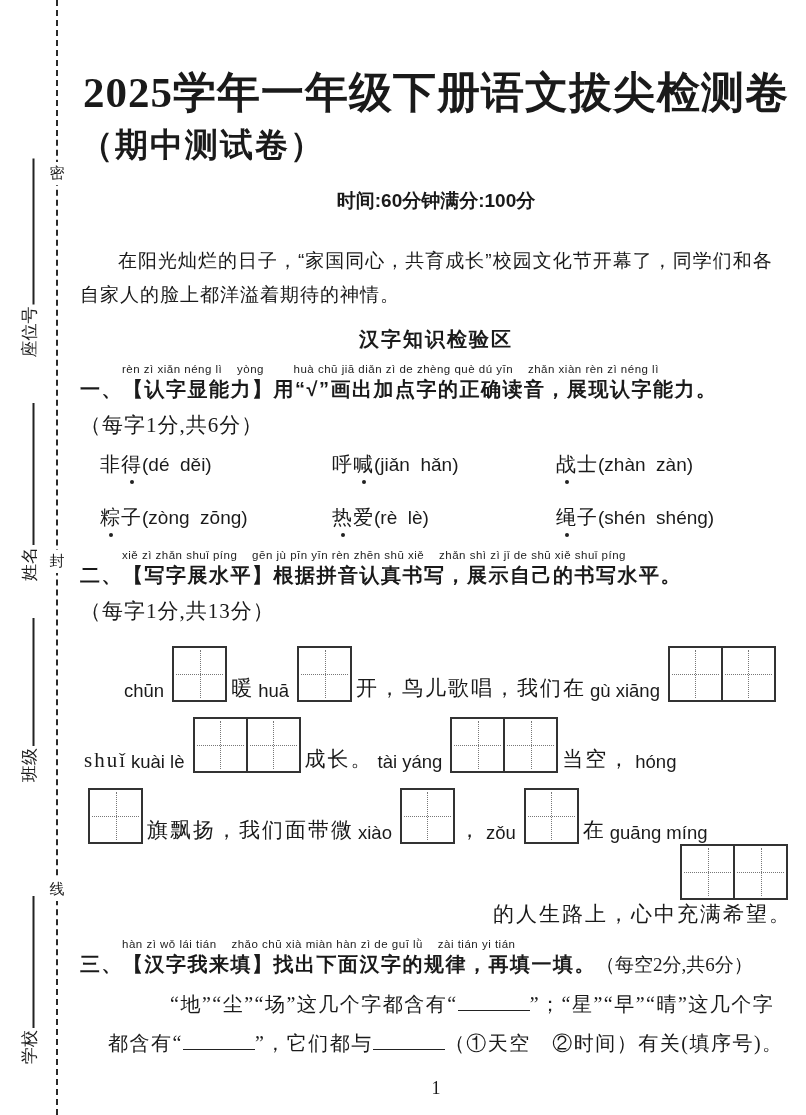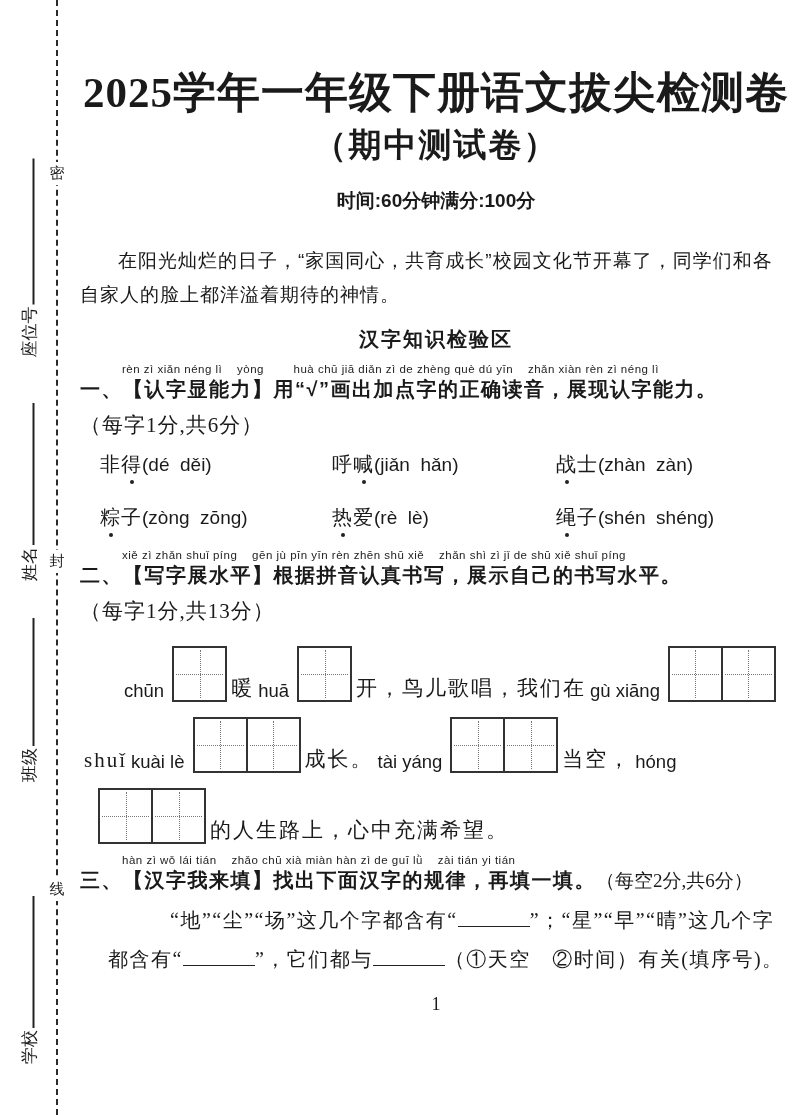--- a/index.html
+++ b/index.html
@@ -29,21 +29,21 @@
   .margin-blank{display:inline-block;border-bottom:2px solid #222;height:.85em;vertical-align:baseline;margin-left:2px;}
   .mb-0{width:146px;} .mb-1{width:142px;} .mb-2{width:128px;} .mb-3{width:132px;}
 
   
   .content{position:absolute;left:80px;top:12px;width:712px;}
   .title{
     margin:56px 0 0 0;text-align:center;
     font-size:43px;font-weight:bold;letter-spacing:1px;line-height:1.15;
     font-family:"Liberation Serif","DejaVu Serif",serif;
   }
-  .subtitle{margin:6px 0 0 0;text-align:center;font-size:33px;font-weight:bold;letter-spacing:2px;}
+  .subtitle{margin:6px 0 0 0;font-size:33px;font-weight:bold;letter-spacing:2px;}
   .time-info{margin:20px 0 0 0;text-align:center;font-size:19px;font-weight:bold;
     font-family:"Liberation Sans","DejaVu Sans",sans-serif;}
   .intro{
     margin:30px 0 0 0;font-size:19px;line-height:1.78;text-indent:2em;letter-spacing:1px;
     font-family:"Liberation Sans","DejaVu Sans",sans-serif;
   }
   .section-title{margin:14px 0 0 0;text-align:center;font-size:20px;font-weight:bold;letter-spacing:2px;
     font-family:"Liberation Sans","DejaVu Sans",sans-serif;}
 
   .pinyin-line{
@@ -68,21 +68,21 @@
   .dotted{position:relative;}
   .dotted::after{
     content:"";position:absolute;left:45%;bottom:-9px;
     width:4px;height:4px;border-radius:50%;background:#222;
   }
   .opt{font-family:"Liberation Sans","DejaVu Sans",sans-serif;white-space:pre;font-size:19px;}
 
   
   .writing-area{margin-top:6px;}
   .wl{display:flex;align-items:flex-end;min-height:71px;font-size:21px;}
-  .wl-0{margin-left:40px;} .wl-1{margin-left:4px;} .wl-2{margin-left:4px;} .wl-3{margin-left:14px;}
+  .wl-0{margin-left:40px;} .wl-1{margin-left:4px;} .wl-2{margin-left:4px;} .wl-3{margin-left:14px;flex-direction:column;}
   .wl-text{letter-spacing:2px;white-space:pre;}
   .wl-pinyin{font-family:"Liberation Sans","DejaVu Sans",sans-serif;font-size:18.5px;white-space:pre;margin:0 4px;}
   .hbox{display:inline-flex;border:2px solid #333;margin:0 4px;background:#fff;flex:none;}
   .hbox .cell{position:relative;width:51px;height:52px;}
   .hbox .cell + .cell{border-left:2px solid #333;}
   .hbox .cell::before{
     content:"";position:absolute;left:2px;right:2px;top:50%;
     border-top:1.5px dotted #777;
   }
   .hbox .cell::after{
@@ -172,20 +172,37 @@
             </span>
             <span class="wl-text">成长。</span>
             <span class="wl-pinyin">tài yáng</span>
             <span class="hbox">
               <span class="cell"></span>
               <span class="cell"></span>
             </span>
             <span class="wl-text">当空，</span>
             <span class="wl-pinyin">hóng</span>
           </div>
+          <div class="wl wl-2">
+            <span class="hbox">
+              <span class="cell"></span>
+            </span>
+            <span class="wl-text">旗飘扬，我们面带微</span>
+            <span class="wl-pinyin">xiào</span>
+            <span class="hbox">
+              <span class="cell"></span>
+            </span>
+            <span class="wl-text">，</span>
+            <span class="wl-pinyin">zǒu</span>
+            <span class="hbox">
+              <span class="cell"></span>
+            </span>
+            <span class="wl-text">在</span>
+            <span class="wl-pinyin">guāng míng</span>
+          </div>
           <div class="wl wl-3">
             <span class="hbox">
               <span class="cell"></span>
               <span class="cell"></span>
             </span>
             <span class="wl-text">的人生路上，心中充满希望。</span>
           </div>
         </div>
     </section>
 

